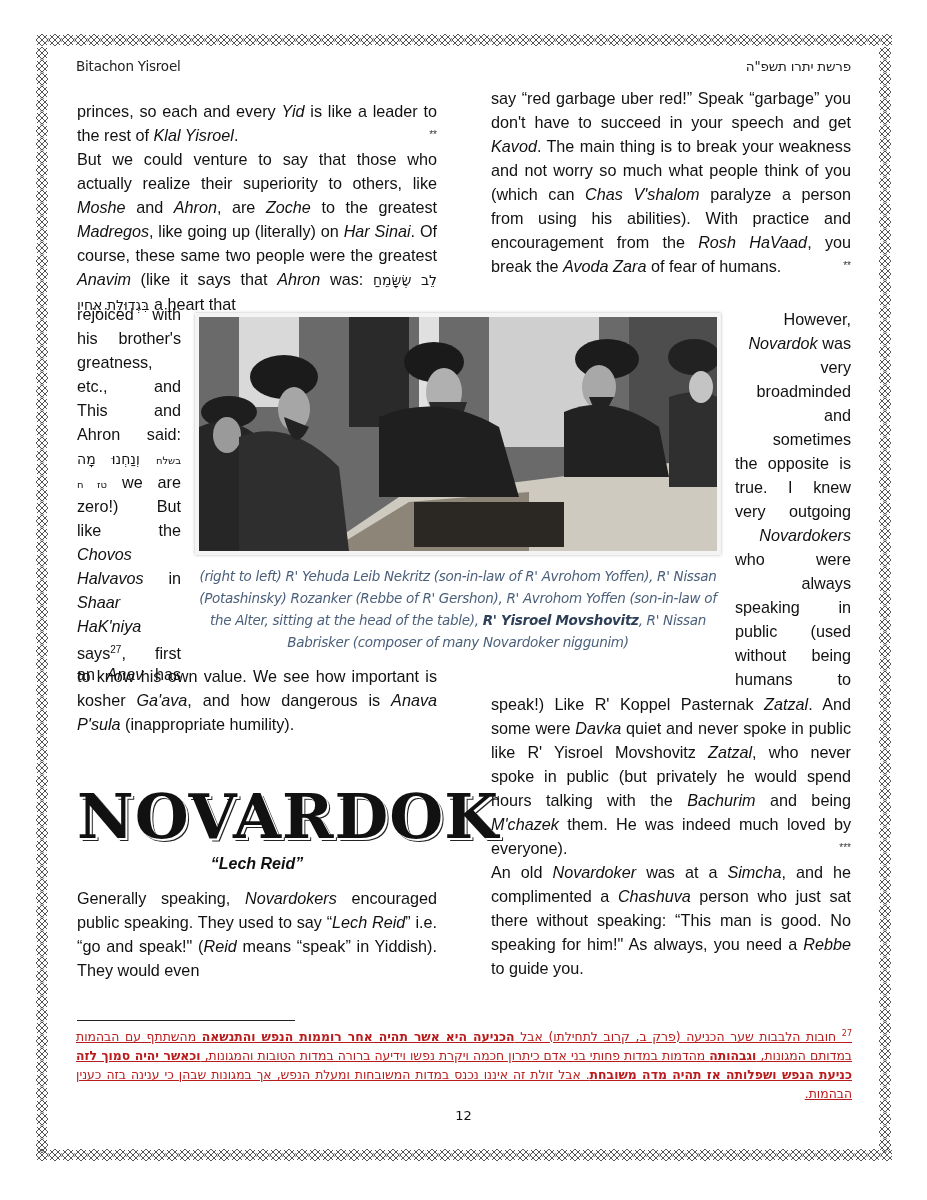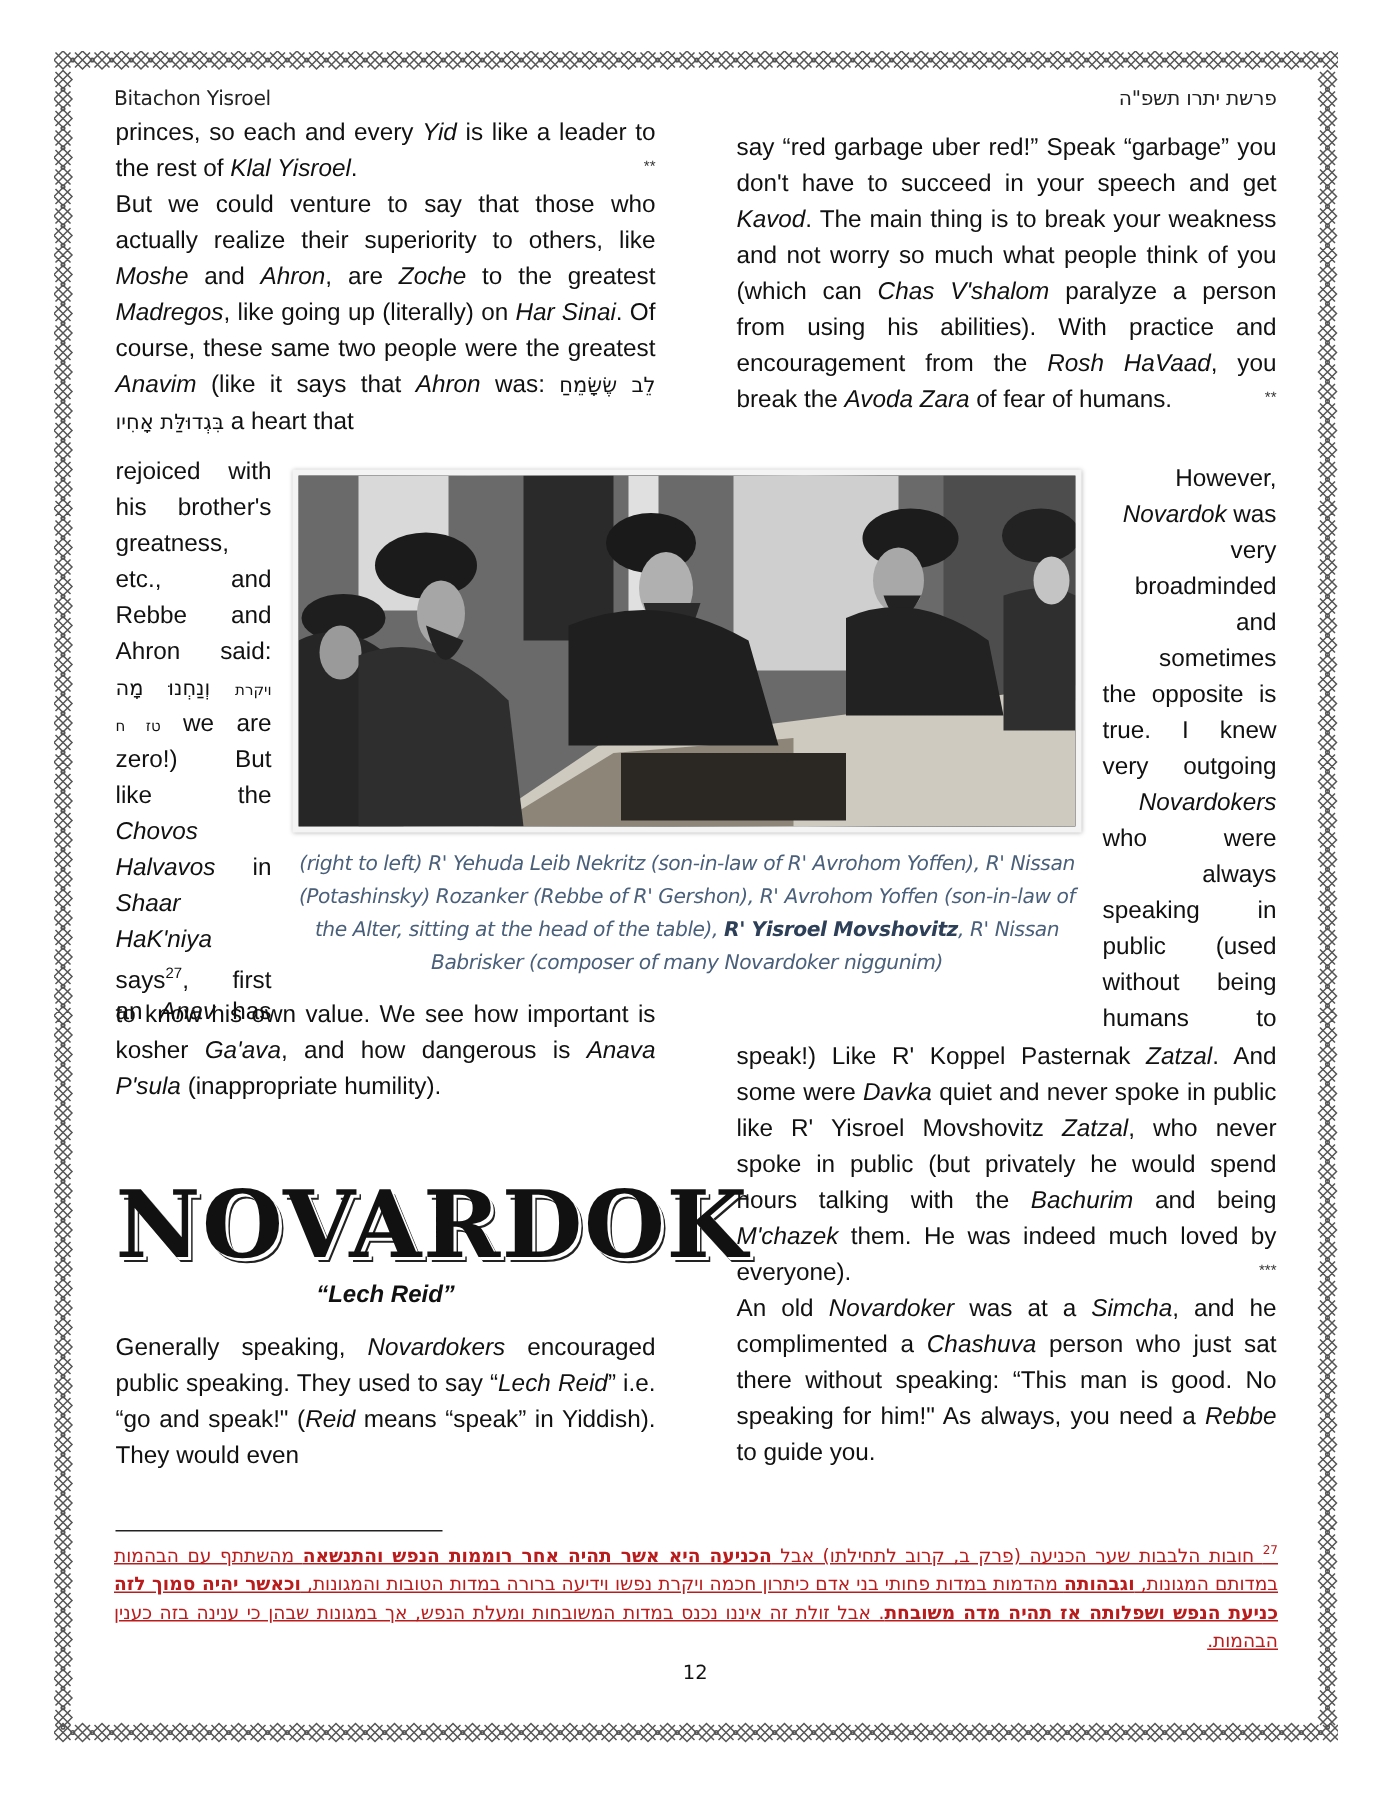--- a/index.html
+++ b/index.html
@@ -9,21 +9,21 @@
   .border-frame svg { position:absolute; left:0; top:0; }
   .hdr { position:absolute; top:58px; font-family:"DejaVu Sans", sans-serif; font-size:13.5px; color:#222; letter-spacing:-0.2px; }
   .hdr-left { left:76px; }
   .hdr-right { right:76px; direction:rtl; }
   .col { position:absolute; font-size:16.2px; line-height:24px; text-align:justify; }
   .col p { margin:0; }
   .col i { font-style:italic; }
   .stars { float:right; font-size:10px; color:#333; }
   .heb { font-family:"DejaVu Sans", sans-serif; font-size:14px; }
   .heb-small { font-family:"DejaVu Sans", sans-serif; font-size:10px; }
-  #left-top { left:77px; top:76px; width:360px; }
+  #left-top { left:77px; top:99px; width:360px; }
   #left-narrow { left:77px; top:302px; width:104px; text-align:justify; text-align-last:justify; }
   #left-narrow .ln { display:block; text-align:justify; text-align-last:justify; height:24px; white-space:nowrap; }
   #left-bottom { left:77px; top:664px; width:360px; }
   .photo-wrap { position:absolute; left:195px; top:313px; width:526px; height:242px;
                 background:#f4f4f4; box-shadow:0 0 3px #bbb; }
   .photo { position:absolute; left:4px; top:4px; width:518px; height:234px; overflow:hidden;
            background:linear-gradient(90deg,#3a3a3a 0%,#555 12%,#8a8a8a 22%,#4a4a4a 35%,#2c2c2c 48%,#777 58%,#bdbdbd 65%,#3d3d3d 75%,#333 88%,#555 100%); }
   .caption { position:absolute; left:196px; top:565px; width:524px; text-align:center;
              font-family:"DejaVu Sans", sans-serif; font-style:italic; font-size:13.5px; line-height:22px; color:#4a5f7a; letter-spacing:-0.3px; }
   .caption b { color:#2e3f58; }
@@ -1265,23 +1265,23 @@
 <div class="col" id="left-top">
   <p><span>princes, so each and every </span><i>Yid</i><span> is like a leader to the rest of </span><i>Klal Yisroel</i><span>.</span><span class="stars">**</span></p>
   <p><span>But we could venture to say that those who actually realize their superiority to others, like </span><i>Moshe</i><span> and </span><i>Ahron</i><span>, are </span><i>Zoche</i><span> to the greatest </span><i>Madregos</i><span>, like going up (literally) on </span><i>Har Sinai</i><span>. Of course, these same two people were the greatest </span><i>Anavim</i><span> (like it says that </span><i>Ahron</i><span> was: </span><span class="heb" dir="rtl">לֵב שֶׂשָּׂמֵחַ בִּגְדוּלַּת אָחִיו</span><span> a heart that</span></p>
 </div>
 
 <div class="col" id="left-narrow">
   <span class="ln">rejoiced with</span>
   <span class="ln">his brother's</span>
   <span class="ln" style="text-align:left;text-align-last:left">greatness,</span>
   <span class="ln">etc., and</span>
-  <span class="ln">Rebbe and</span>
+  <span class="ln">This and</span>
   <span class="ln">Ahron said:</span>
-  <span class="ln"><span class="heb" dir="rtl">וְנַחְנוּ מָה</span> <span class="heb-small">ויקרת</span></span>
+  <span class="ln"><span class="heb" dir="rtl">וְנַחְנוּ מָה</span> <span class="heb-small">בשלח</span></span>
   <span class="ln"><span class="heb-small">טז ח</span> <span>we are</span></span>
   <span class="ln">zero!) But</span>
   <span class="ln">like the</span>
   <span class="ln" style="text-align:left;text-align-last:left"><i>Chovos</i></span>
   <span class="ln"><i>Halvavos</i> <span>in</span></span>
   <span class="ln" style="text-align:left;text-align-last:left"><i>Shaar</i></span>
   <span class="ln" style="text-align:left;text-align-last:left"><i>HaK'niya</i></span>
   <span class="ln"><span>says</span><sup style="font-size:10px">27</sup><span>, first</span></span>
   <span class="ln"><span>an </span><i>Anav</i><span> has</span></span>
 </div>

